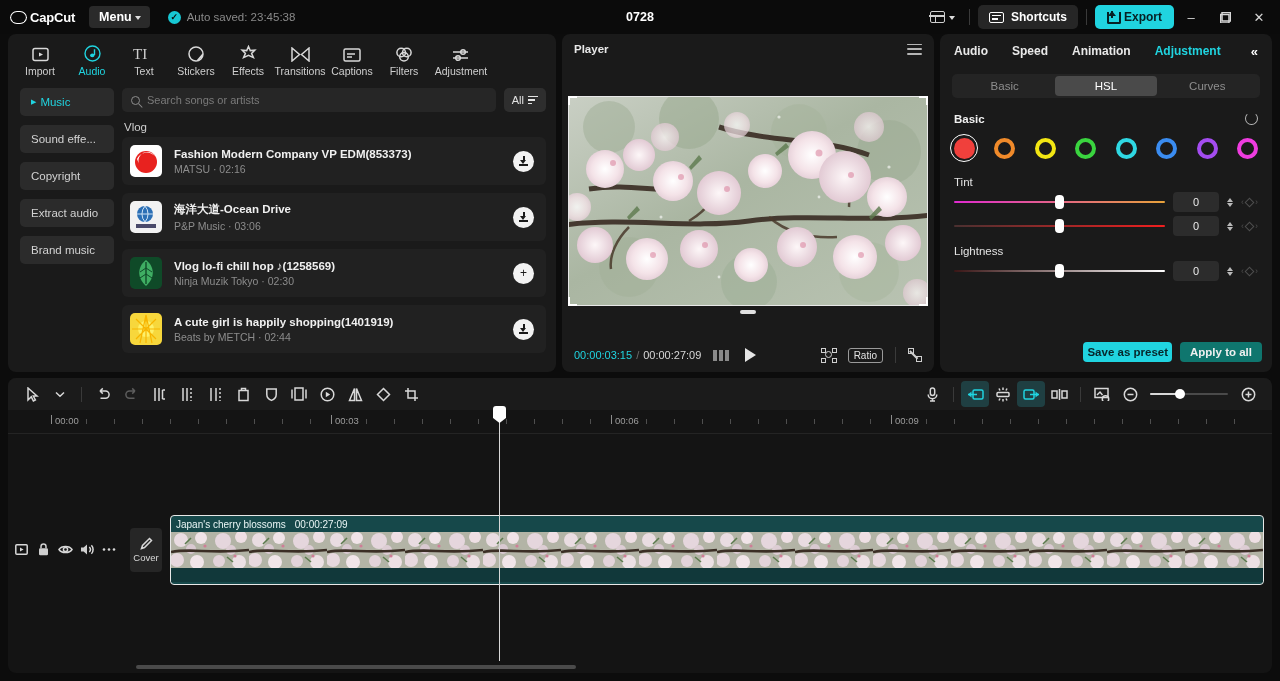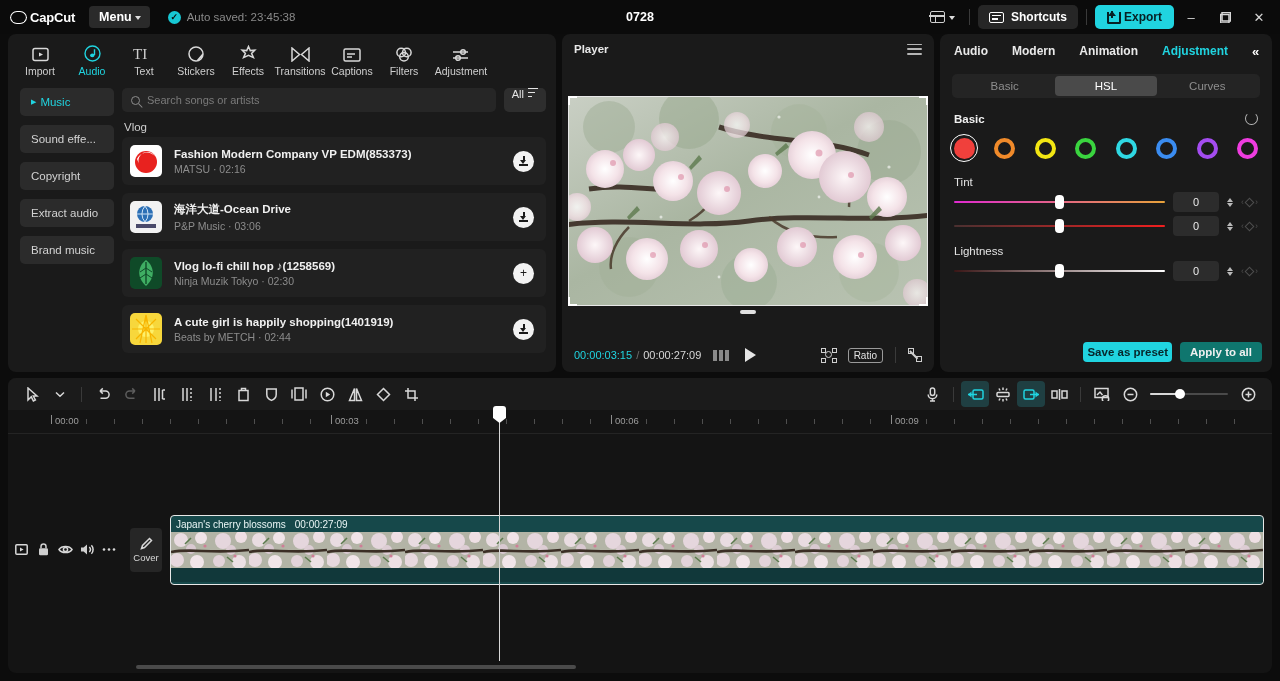--- a/index.html
+++ b/index.html
@@ -87,21 +87,21 @@
   .list-col{ flex:1; padding-right:10px; }
   .search-row{ display:flex; align-items:center; gap:8px; padding:6px 0 0 0; }
   .search-box{
     flex:1;height:24px;background:#262626;border-radius:5px;display:flex;align-items:center;
     gap:7px;padding:0 9px; cursor:text;
   }
   .ic-search{ width:9px;height:9px;border:1.3px solid #8d8d8d;border-radius:50%;position:relative;}
   .ic-search::after{content:"";position:absolute;right:-3.5px;bottom:-2.5px;width:4.5px;height:1.3px;background:#8d8d8d;transform:rotate(45deg);}
   .search-ph{ color:#7a7a7a;font-size:11px; }
   .filter-btn{
-    height:24px;background:#2e2e2e;border-radius:5px;display:flex;align-items:flex-start;gap:4px;
+    height:24px;background:#2e2e2e;border-radius:5px;display:flex;align-items:center;gap:4px;
     padding:0 8px;color:#e4e4e4;font-size:11px;cursor:pointer;
   }
   .ic-filter{ width:10px;height:9px;position:relative; }
   .ic-filter i{ position:absolute;left:0;height:1.4px;background:#e4e4e4;display:block; }
   .group-label{ color:#cfcfcf;font-size:11.5px; padding:9px 0 4px 2px; }
   .song-row{
     height:48px;background:#212121;border-radius:6px;margin-bottom:8px;display:flex;align-items:center;
     padding:0 12px 0 8px;cursor:pointer;
   }
   .cover{ width:32px;height:32px;border-radius:5px;overflow:hidden;flex:0 0 32px; position:relative;}
@@ -618,21 +618,21 @@
             <u class="ex2"></u>
             <span class="ex-l"></span>
         </span>
       </span>
     </div>
   </div>
 
   <div class="right-panel">
     <div class="rp-tabs">
       <span class="rp-tab">Audio</span>
-      <span class="rp-tab">Modern</span>
+      <span class="rp-tab">Speed</span>
       <span class="rp-tab">Animation</span>
       <span class="rp-tab active">Adjustment</span>
       <span class="rp-collapse">«</span>
     </div>
     <div class="seg-row">
       <span class="seg">Basic</span>
       <span class="seg active">HSL</span>
       <span class="seg">Curves</span>
     </div>
     <div class="basic-row">

